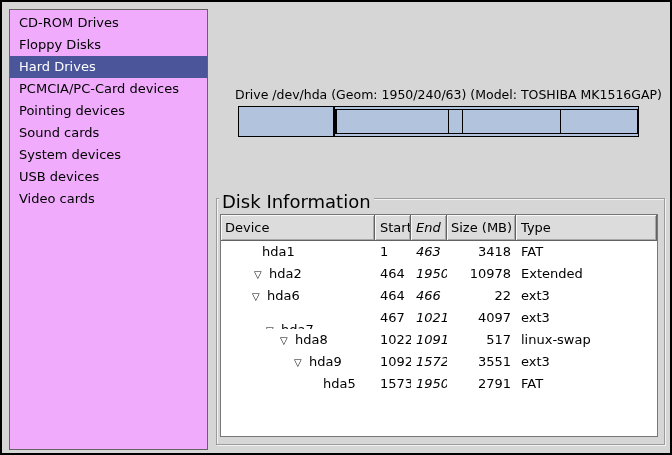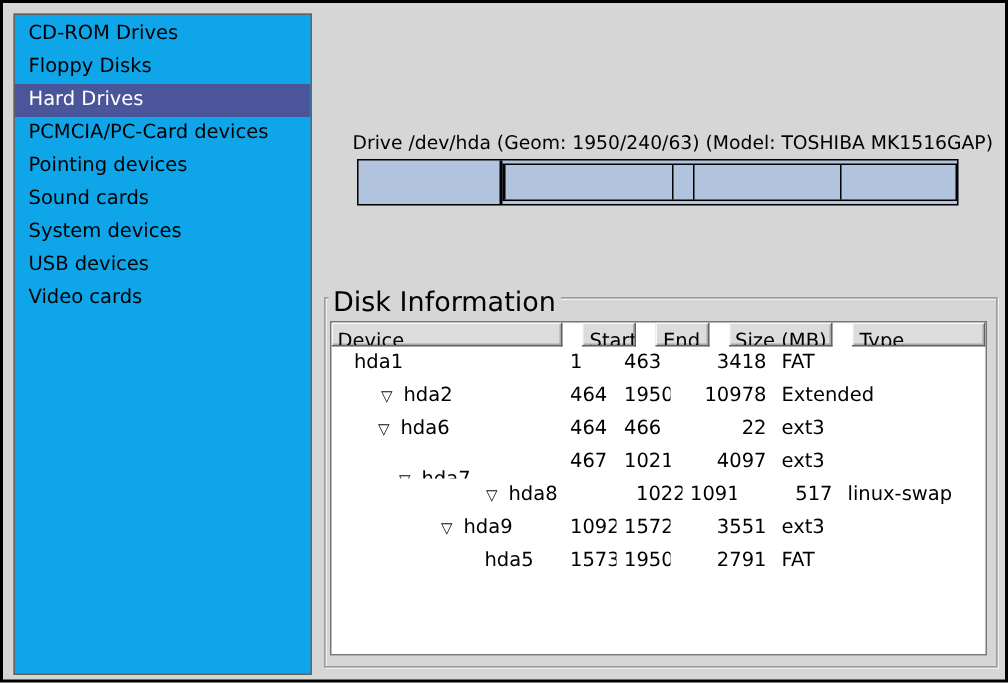--- a/index.html
+++ b/index.html
@@ -6,21 +6,21 @@
   *{box-sizing:border-box;}
   .window{
     position:relative;width:672px;height:455px;
     background:#d6d6d6;border:2px solid #000;
     font-family:"DejaVu Sans","Liberation Sans",sans-serif;
     font-size:13px;color:#000;overflow:hidden;
   }
   
   .sidebar{
     position:absolute;left:7px;top:7px;width:199px;height:441px;
-    background:#0ea5e9;border:1px solid #636363;padding-top:2px;overflow:hidden;
+    background:#f0abfc;border:1px solid #636363;padding-top:2px;overflow:hidden;
   }
   .side-item{height:22px;line-height:22px;padding-left:9px;white-space:nowrap;cursor:default;}
   .side-item.selected{color:#fff;}
   
   .drive-title{position:absolute;left:233px;top:85px;font-size:12.5px;white-space:nowrap;}
   
   .drive-bar{position:absolute;left:236px;top:104px;width:401px;height:31px;border:1px solid #000;}
   .seg{position:absolute;top:0;height:100%;}
   .seg.primary{border-right:1px solid #000;}
   .ext{position:absolute;top:0;height:100%;border-left:1px solid #000;}
@@ -34,31 +34,31 @@
   }
   .group-label{
     position:absolute;left:217px;top:189px;background:#d6d6d6;
     padding:0 3px;font-size:18px;z-index:2;white-space:nowrap;
   }
   
   .disk-table{
     position:absolute;left:218px;top:212px;width:438px;height:223px;
     background:#fff;border:1px solid #777;overflow:hidden;
   }
-  .thead{display:flex;height:16px;gap:13px;}
+  .thead{display:flex;height:26px;}
   .th{
     background:#dcdcdc;border-right:1px solid #636363;border-bottom:1px solid #636363;
     box-shadow:inset 1px 1px 0 #f8f8f8, inset -1px -1px 0 #a8a8a8;
     line-height:25px;padding-left:4px;white-space:nowrap;overflow:hidden;
   }
   .tr{display:flex;height:22px;line-height:22px;}
   .td{white-space:nowrap;overflow:hidden;}
   .c-dev{width:154px;}
   .c-start{width:36px;padding-left:5px;}
-  .c-end{width:36px;padding-left:5px;}
+  .c-end{width:36px;padding-left:5px;font-style:italic;}
   .c-size{width:69px;text-align:right;padding-right:5px;}
   .c-type{flex:1;padding-left:5px;}
   .exp-slot{display:inline-block;width:15px;text-align:left;}
   .exp{font-size:10px;color:#000;}
 </style>
 </head>
 <body>
 
 <div class="window">
 
@@ -95,21 +95,21 @@
   <div class="disk-table">
     <div class="thead" id="thead">
         <div class="th c-dev">Device</div>
         <div class="th c-start">Start</div>
         <div class="th c-end">End</div>
         <div class="th c-size" style="text-align: left; padding-right: 0px;">Size (MB)</div>
         <div class="th c-type" style="text-align: left;">Type</div>
       </div>
     <div class="tbody" id="tbody">
         <div class="tr">
-          <div class="td c-dev" style="padding-left: 0;"><span class="exp-slot"></span><span>hda1</span></div>
+          <div class="td c-dev" style="padding-left: 26px;"><span class="exp-slot"></span><span>hda1</span></div>
           <div class="td c-start">1</div>
           <div class="td c-end">463</div>
           <div class="td c-size">3418</div>
           <div class="td c-type">FAT</div>
         </div>
         <div class="tr">
           <div class="td c-dev" style="padding-left: 33px;"><span class="exp-slot"><span class="exp">▽</span></span><span>hda2</span></div>
           <div class="td c-start">464</div>
           <div class="td c-end">1950</div>
           <div class="td c-size">10978</div>
@@ -123,21 +123,21 @@
           <div class="td c-type">ext3</div>
         </div>
         <div class="tr">
           <div class="td c-dev" style="padding-left: 45px; margin-top: 12px;"><span class="exp-slot"><span class="exp">▽</span></span><span>hda7</span></div>
           <div class="td c-start">467</div>
           <div class="td c-end">1021</div>
           <div class="td c-size">4097</div>
           <div class="td c-type">ext3</div>
         </div>
         <div class="tr">
-          <div class="td c-dev" style="padding-left: 59px; margin-left: 44px;"><span class="exp-slot"><span class="exp">▽</span></span><span>hda8</span></div>
+          <div class="td c-dev" style="padding-left: 59px;"><span class="exp-slot"><span class="exp">▽</span></span><span>hda8</span></div>
           <div class="td c-start">1022</div>
           <div class="td c-end">1091</div>
           <div class="td c-size">517</div>
           <div class="td c-type">linux-swap</div>
         </div>
         <div class="tr">
           <div class="td c-dev" style="padding-left: 73px;"><span class="exp-slot"><span class="exp">▽</span></span><span>hda9</span></div>
           <div class="td c-start">1092</div>
           <div class="td c-end">1572</div>
           <div class="td c-size">3551</div>

